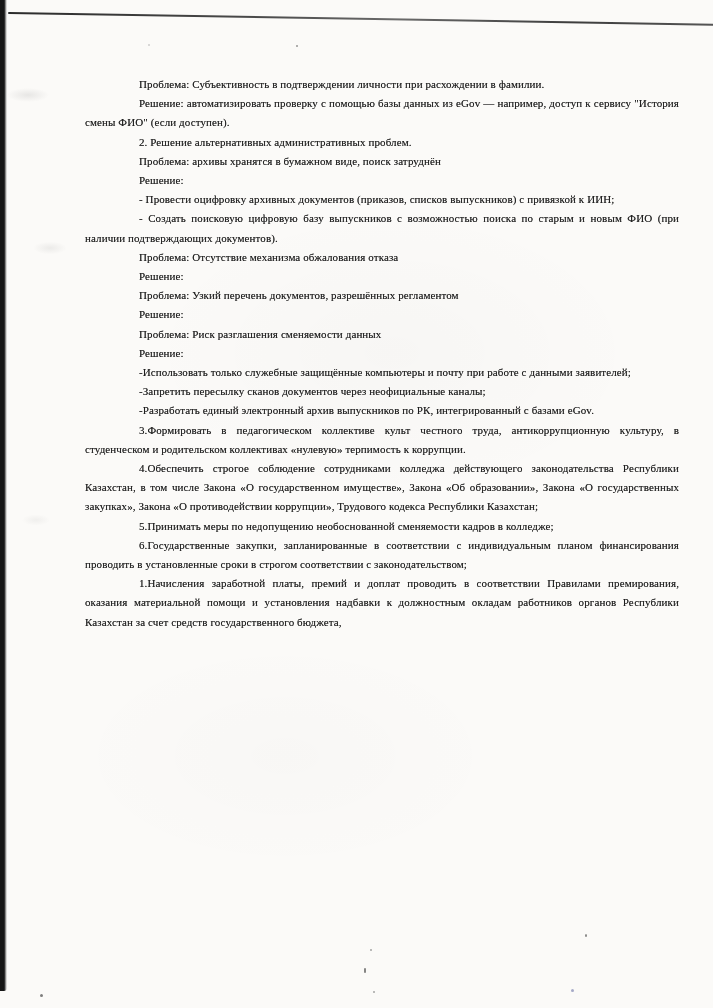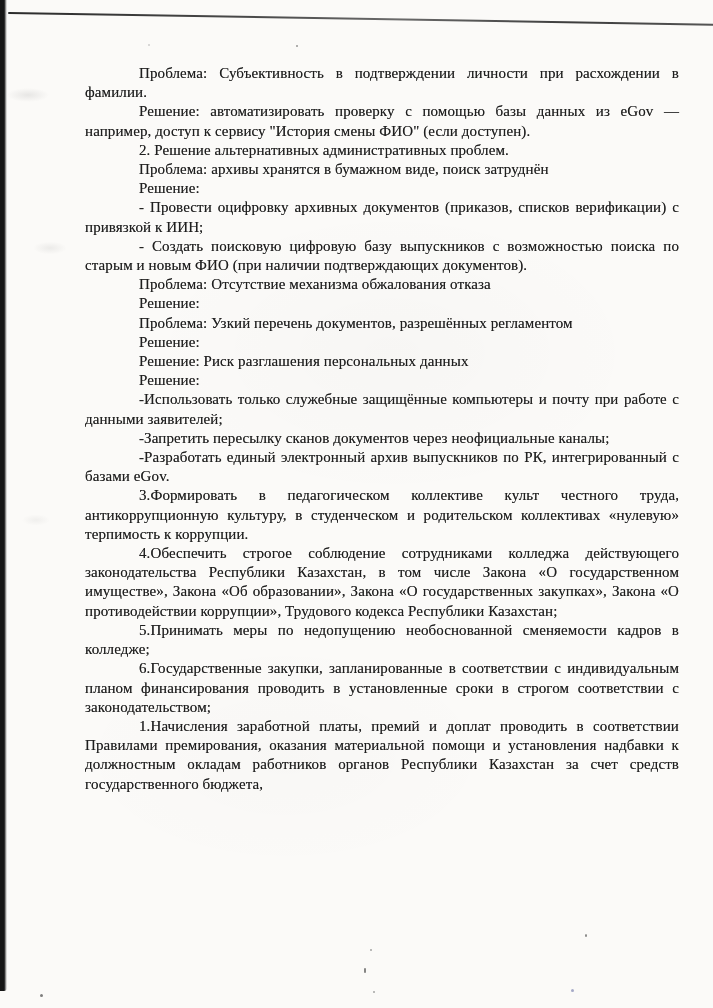--- a/index.html
+++ b/index.html
@@ -43,23 +43,23 @@
     position: absolute;
     left: 8px; top: 12px;
     width: 706px; height: 1.9px;
     background: linear-gradient(to right, #2b2b2b 0%, #4a4a4a 35%, #6a6a6a 55%, #3d3d3d 80%, #555 100%);
     transform: rotate(0.95deg);
     transform-origin: left center;
     border-radius: 1px;
   }
   .doc-text {
     position: absolute;
-    left: 85px; top: 64px;
+    left: 85px; top: 75px;
     width: 594px;
-    font-size: 15px;
+    font-size: 11px;
     line-height: 19.2px;
     color: var(--ink);
     text-align: justify;
     text-shadow: 0 0 0.5px rgba(25,25,25,.6);
     letter-spacing: 0.1px;
   }
   .doc-text p { margin: 0; text-indent: 54px; }
   .speck { position: absolute; border-radius: 50%; }
 </style>
 </head>
@@ -69,27 +69,27 @@
 
   <div class="edge-band"></div>
   <div class="top-rule"></div>
 
   <main class="doc-text">
       <p>Проблема: Субъективность в подтверждении личности при расхождении в фамилии.</p>
       <p>Решение: автоматизировать проверку с помощью базы данных из eGov — например, доступ к сервису "История смены ФИО" (если доступен).</p>
       <p>2. Решение альтернативных административных проблем.</p>
       <p>Проблема: архивы хранятся в бумажном виде, поиск затруднён</p>
       <p>Решение:</p>
-      <p>- Провести оцифровку архивных документов (приказов, списков верификации) с привязкой к ИИН;</p>
+      <p>- Провести оцифровку архивных документов (приказов, списков выпускников) с привязкой к ИИН;</p>
       <p>- Создать поисковую цифровую базу выпускников с возможностью поиска по старым и новым ФИО (при наличии подтверждающих документов).</p>
       <p>Проблема: Отсутствие механизма обжалования отказа</p>
       <p>Решение:</p>
       <p>Проблема: Узкий перечень документов, разрешённых регламентом</p>
       <p>Решение:</p>
-      <p>Решение: Риск разглашения персональных данных</p>
+      <p>Проблема: Риск разглашения сменяемости данных</p>
       <p>Решение:</p>
       <p>-Использовать только служебные защищённые компьютеры и почту при работе с данными заявителей;</p>
       <p>-Запретить пересылку сканов документов через неофициальные каналы;</p>
       <p>-Разработать единый электронный архив выпускников по РК, интегрированный с базами eGov.</p>
       <p>3.Формировать в педагогическом коллективе культ честного труда, антикоррупционную культуру, в студенческом и родительском коллективах «нулевую» терпимость к коррупции.</p>
       <p>4.Обеспечить строгое соблюдение сотрудниками колледжа действующего законодательства Республики Казахстан, в том числе Закона «О государственном имуществе», Закона «Об образовании», Закона «О государственных закупках», Закона «О противодействии коррупции», Трудового кодекса Республики Казахстан;</p>
       <p>5.Принимать меры по недопущению необоснованной сменяемости кадров в колледже;</p>
       <p>6.Государственные закупки, запланированные в соответствии с индивидуальным планом финансирования проводить в установленные сроки в строгом соответствии с законодательством;</p>
       <p>1.Начисления заработной платы, премий и доплат проводить в соответствии Правилами премирования, оказания материальной помощи и установления надбавки к должностным окладам работников органов Республики Казахстан за счет средств государственного бюджета,</p>
     </main>

